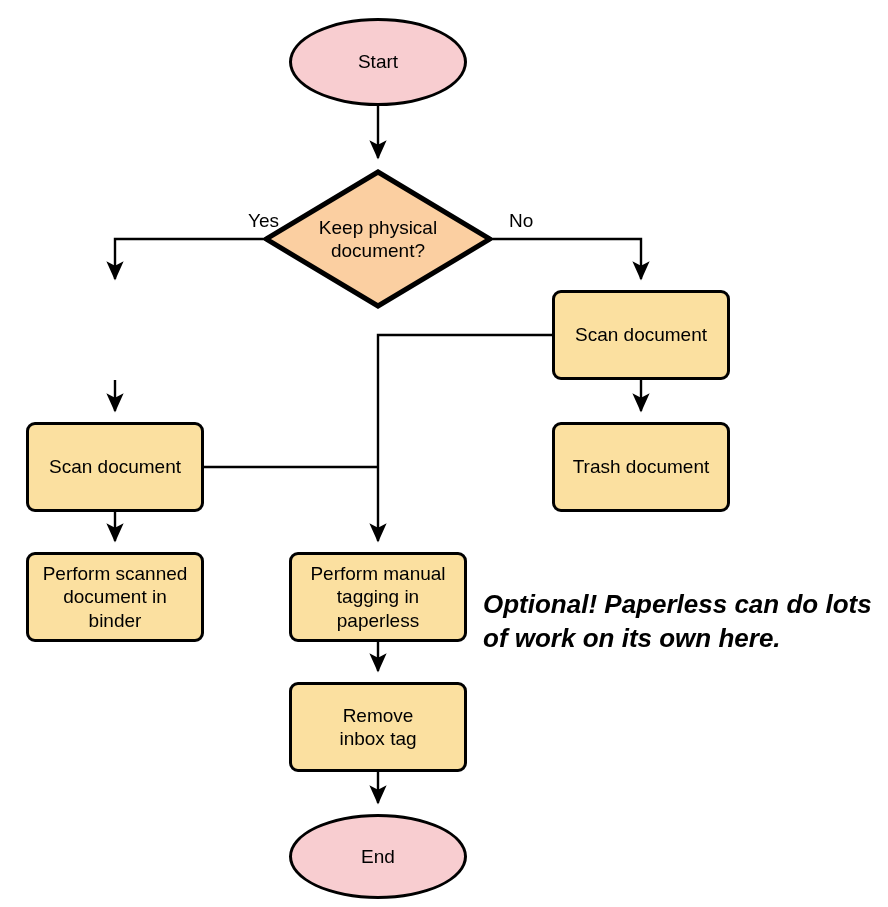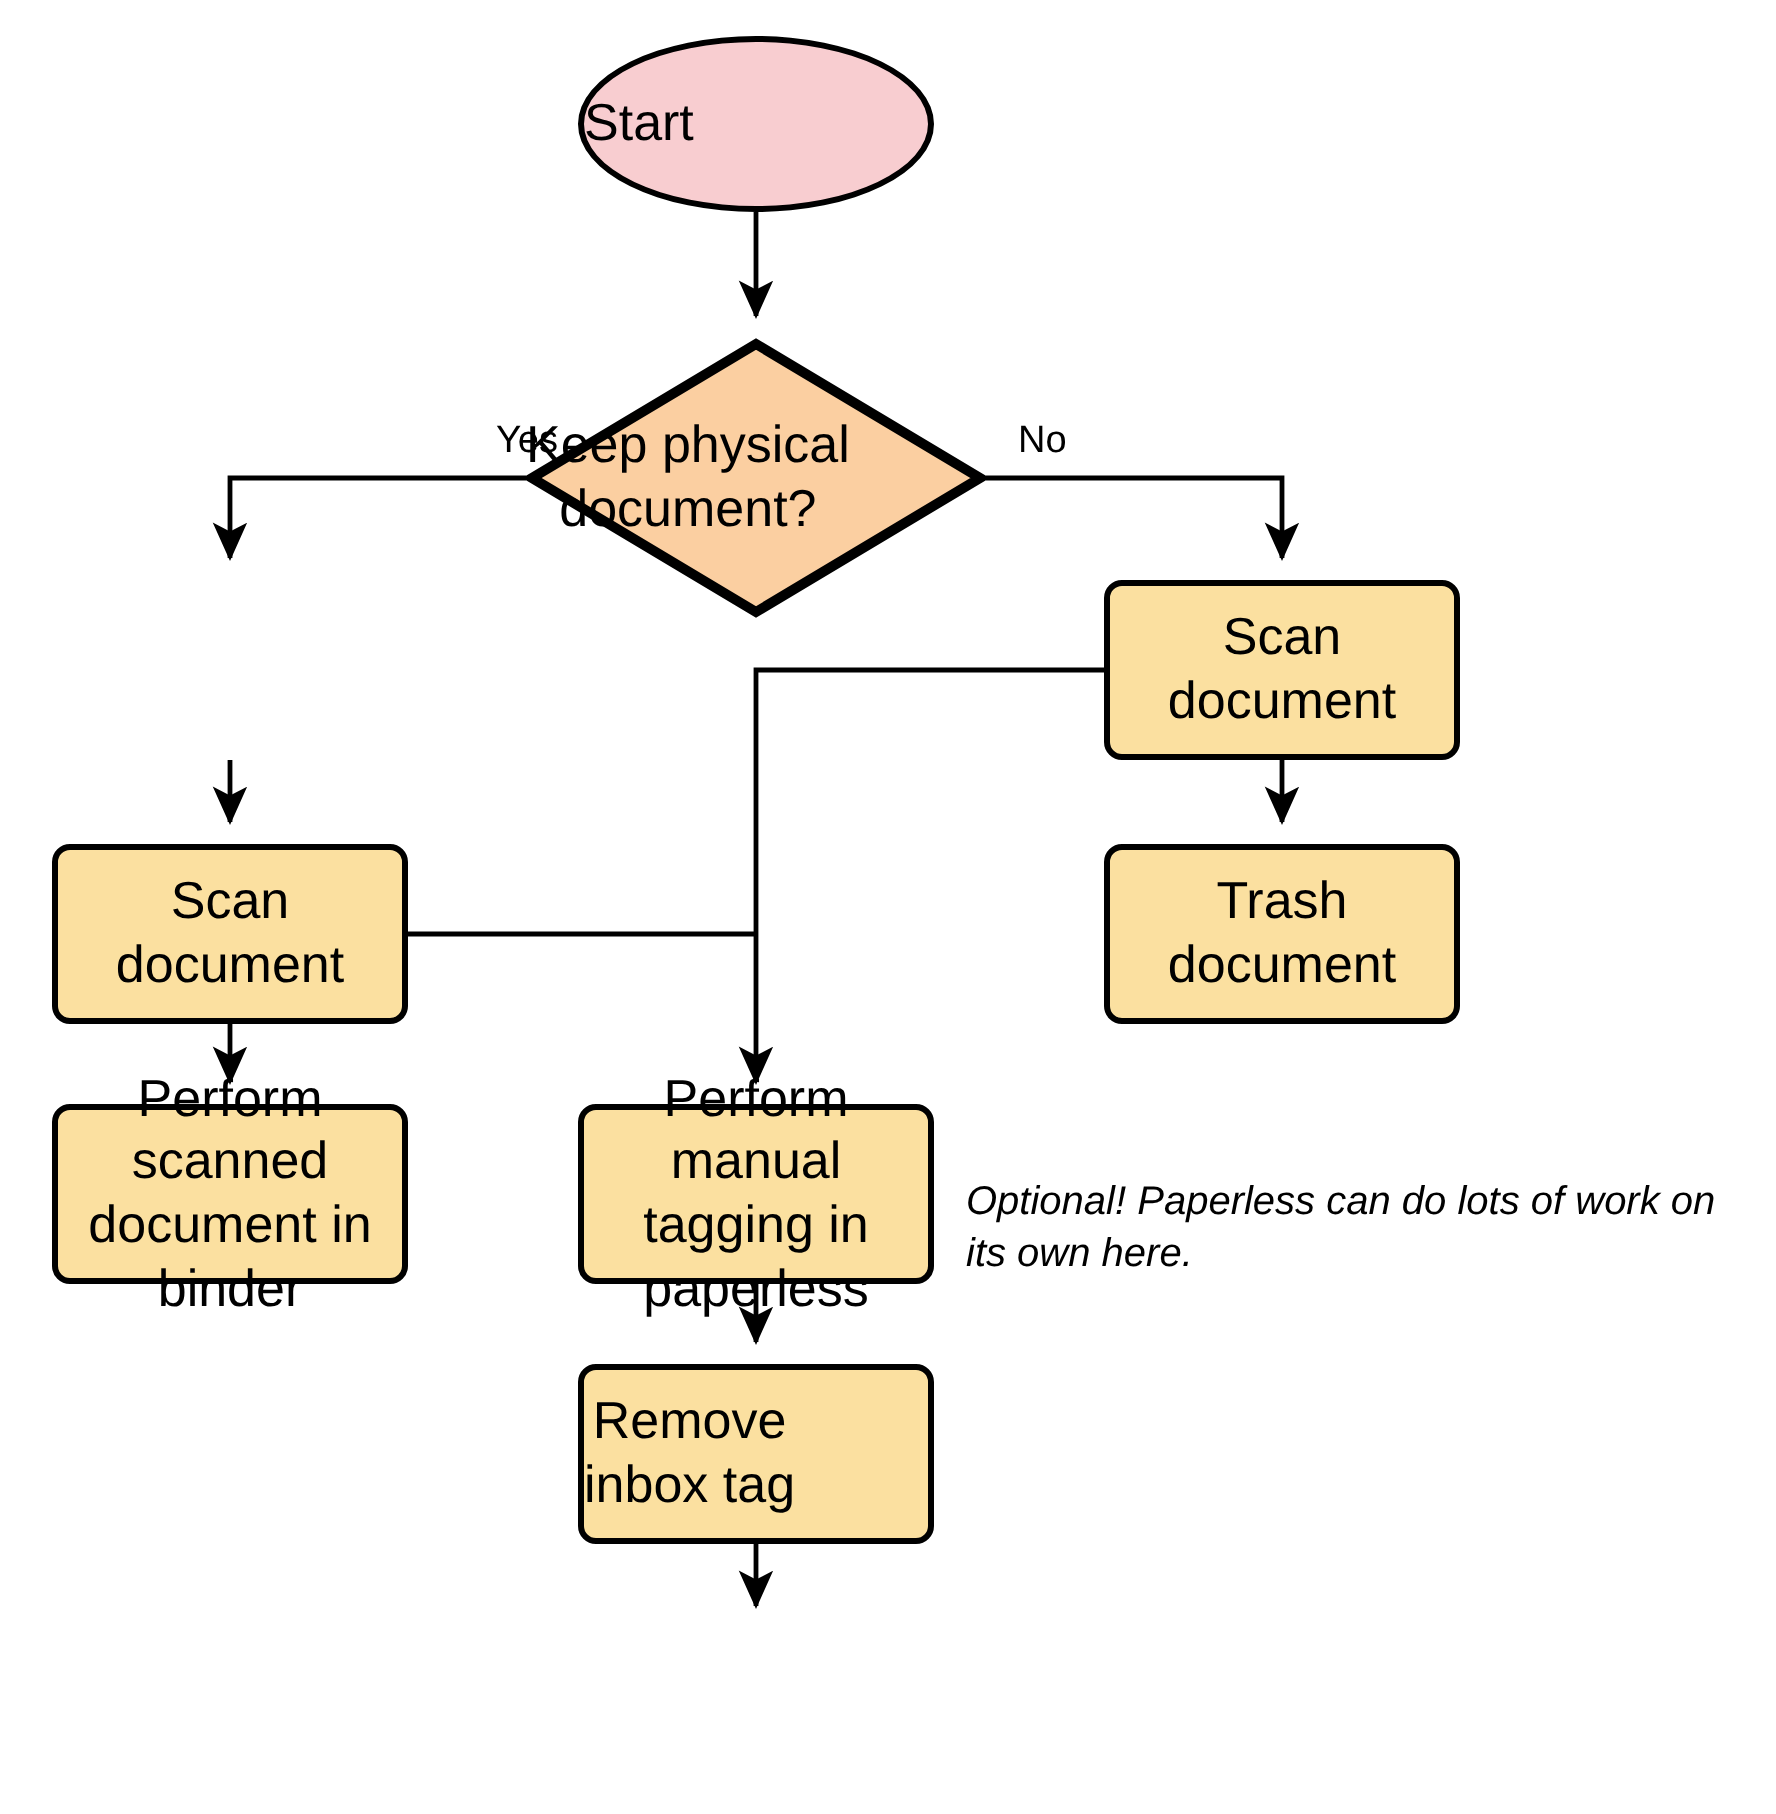--- a/index.html
+++ b/index.html
@@ -24,23 +24,24 @@
     left: 0;
     top: 0;
     width: 888px;
     height: 907px;
   }
   .node {
     position: absolute;
     box-sizing: border-box;
     display: flex;
     align-items: center;
+    justify-content: center;
     text-align: center;
     color: #000000;
-    font-size: 26px;
+    font-size: 19px;
     line-height: 1.22;
     white-space: pre-line;
     z-index: 2;
   }
   .node-terminator {
     border: 3px solid #000000;
     border-radius: 50%;
   }
   .node-process {
     border: 3px solid #000000;
@@ -60,25 +61,26 @@
   }
   .edge-label {
     position: absolute;
     font-size: 19px;
     color: #000000;
     z-index: 3;
     white-space: nowrap;
   }
   .annotation {
     position: absolute;
-    font-size: 20px;
+    font-size: 26px;
     font-style: italic;
     color: #000000;
     line-height: 1.3;
     z-index: 3;
+    font-weight: bold;
   }
 </style>
 </head>
 <body>
 
 <div id="flowchart-root">
 
   <svg id="edges-layer" viewBox="0 0 888 907" width="888" height="907" xmlns="http://www.w3.org/2000/svg">
     <defs>
       <marker id="arrowhead" markerWidth="10" markerHeight="10" refX="7.4" refY="3.6" orient="auto" markerUnits="strokeWidth">
@@ -142,20 +144,23 @@
     <span>Perform manual
 tagging in
 paperless</span>
   </div>
 
   <div class="node node-process" style="left:289px; top:682px; width:178px; height:90px; background:#fbe0a0;">
     <span>Remove
 inbox tag</span>
   </div>
 
+  <div class="node node-terminator" style="left:289px; top:814px; width:178px; height:85px; background:#f8cdd0;">
+    <span>End</span>
+  </div>
 
   <div class="edge-label" style="left:211px; top:210px;margin-left:37px;">Yes</div>
 
   <div class="edge-label" style="left:509px; top:210px;">No</div>
 
   <div class="annotation" style="left:483px; top:588px; width:400px;">Optional! Paperless can do lots of work on its own here.</div>
 
 </div>
 
 </body></html>

